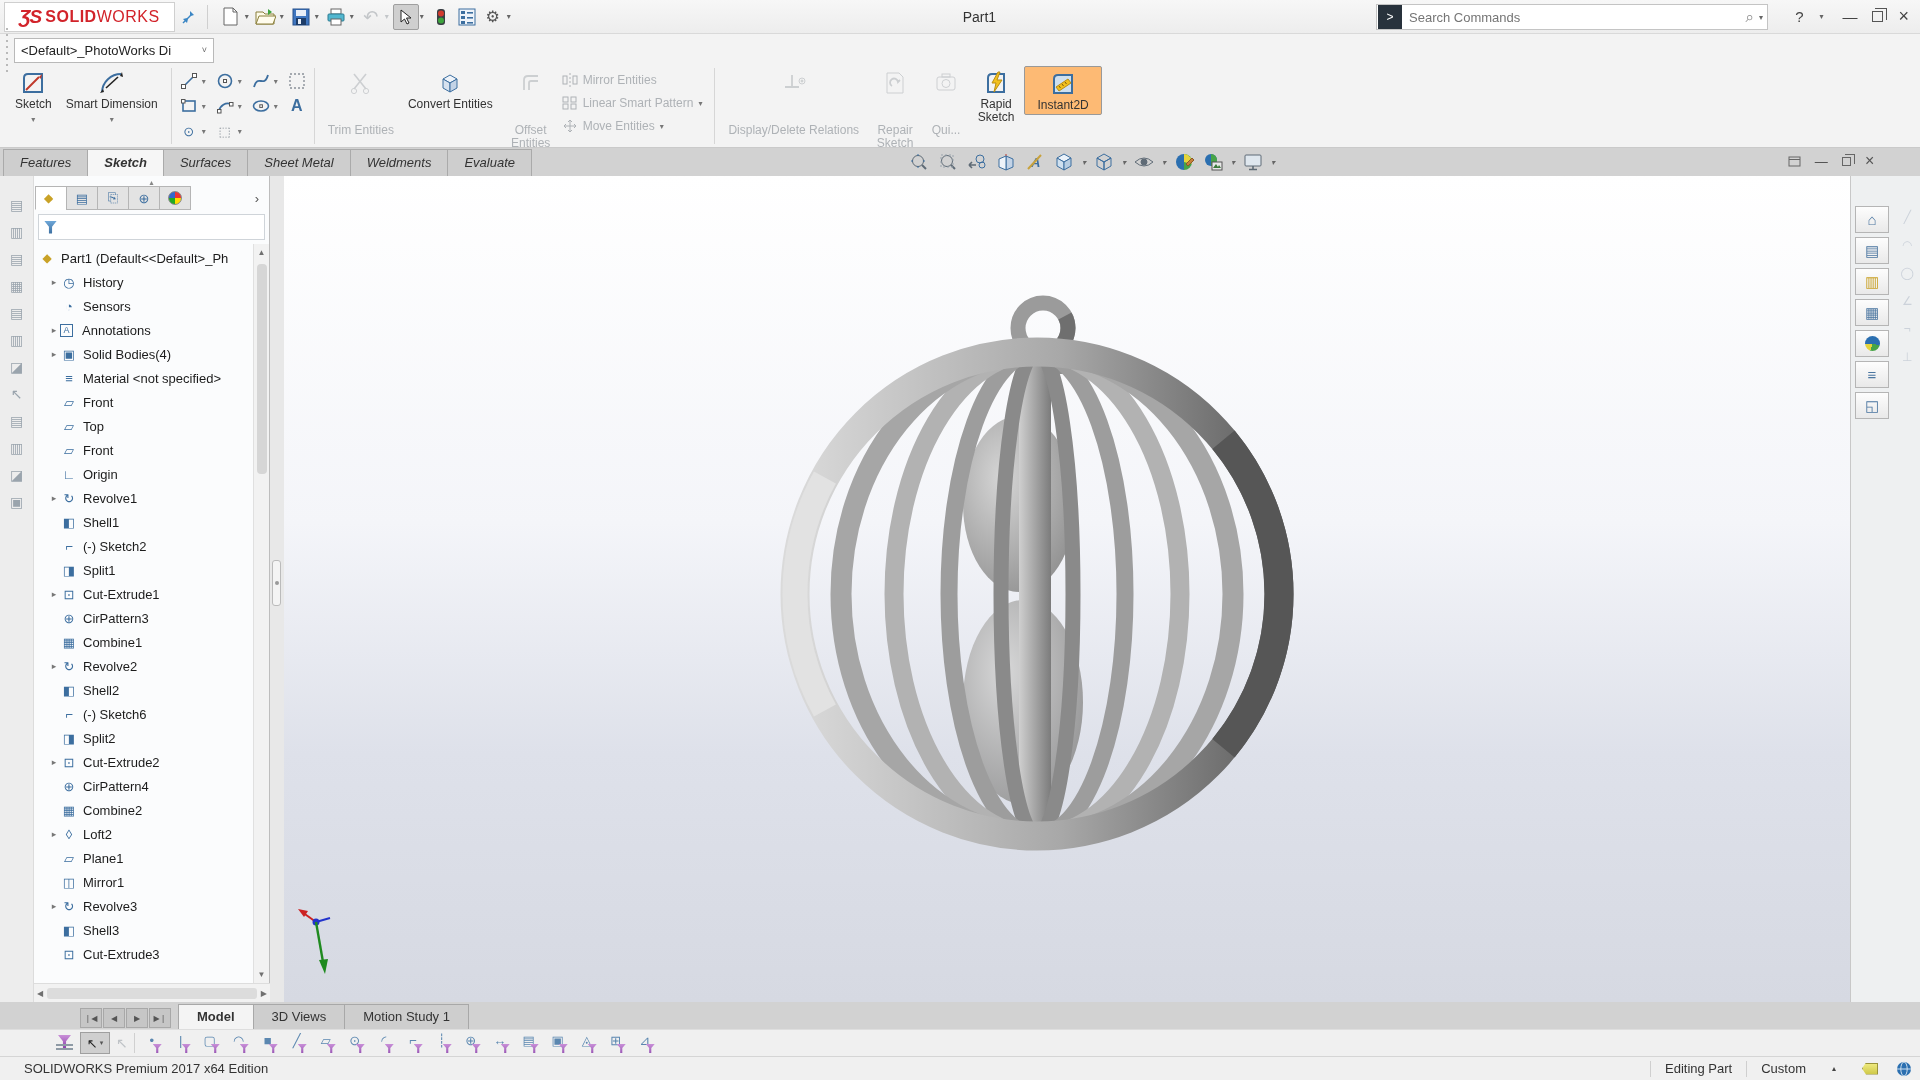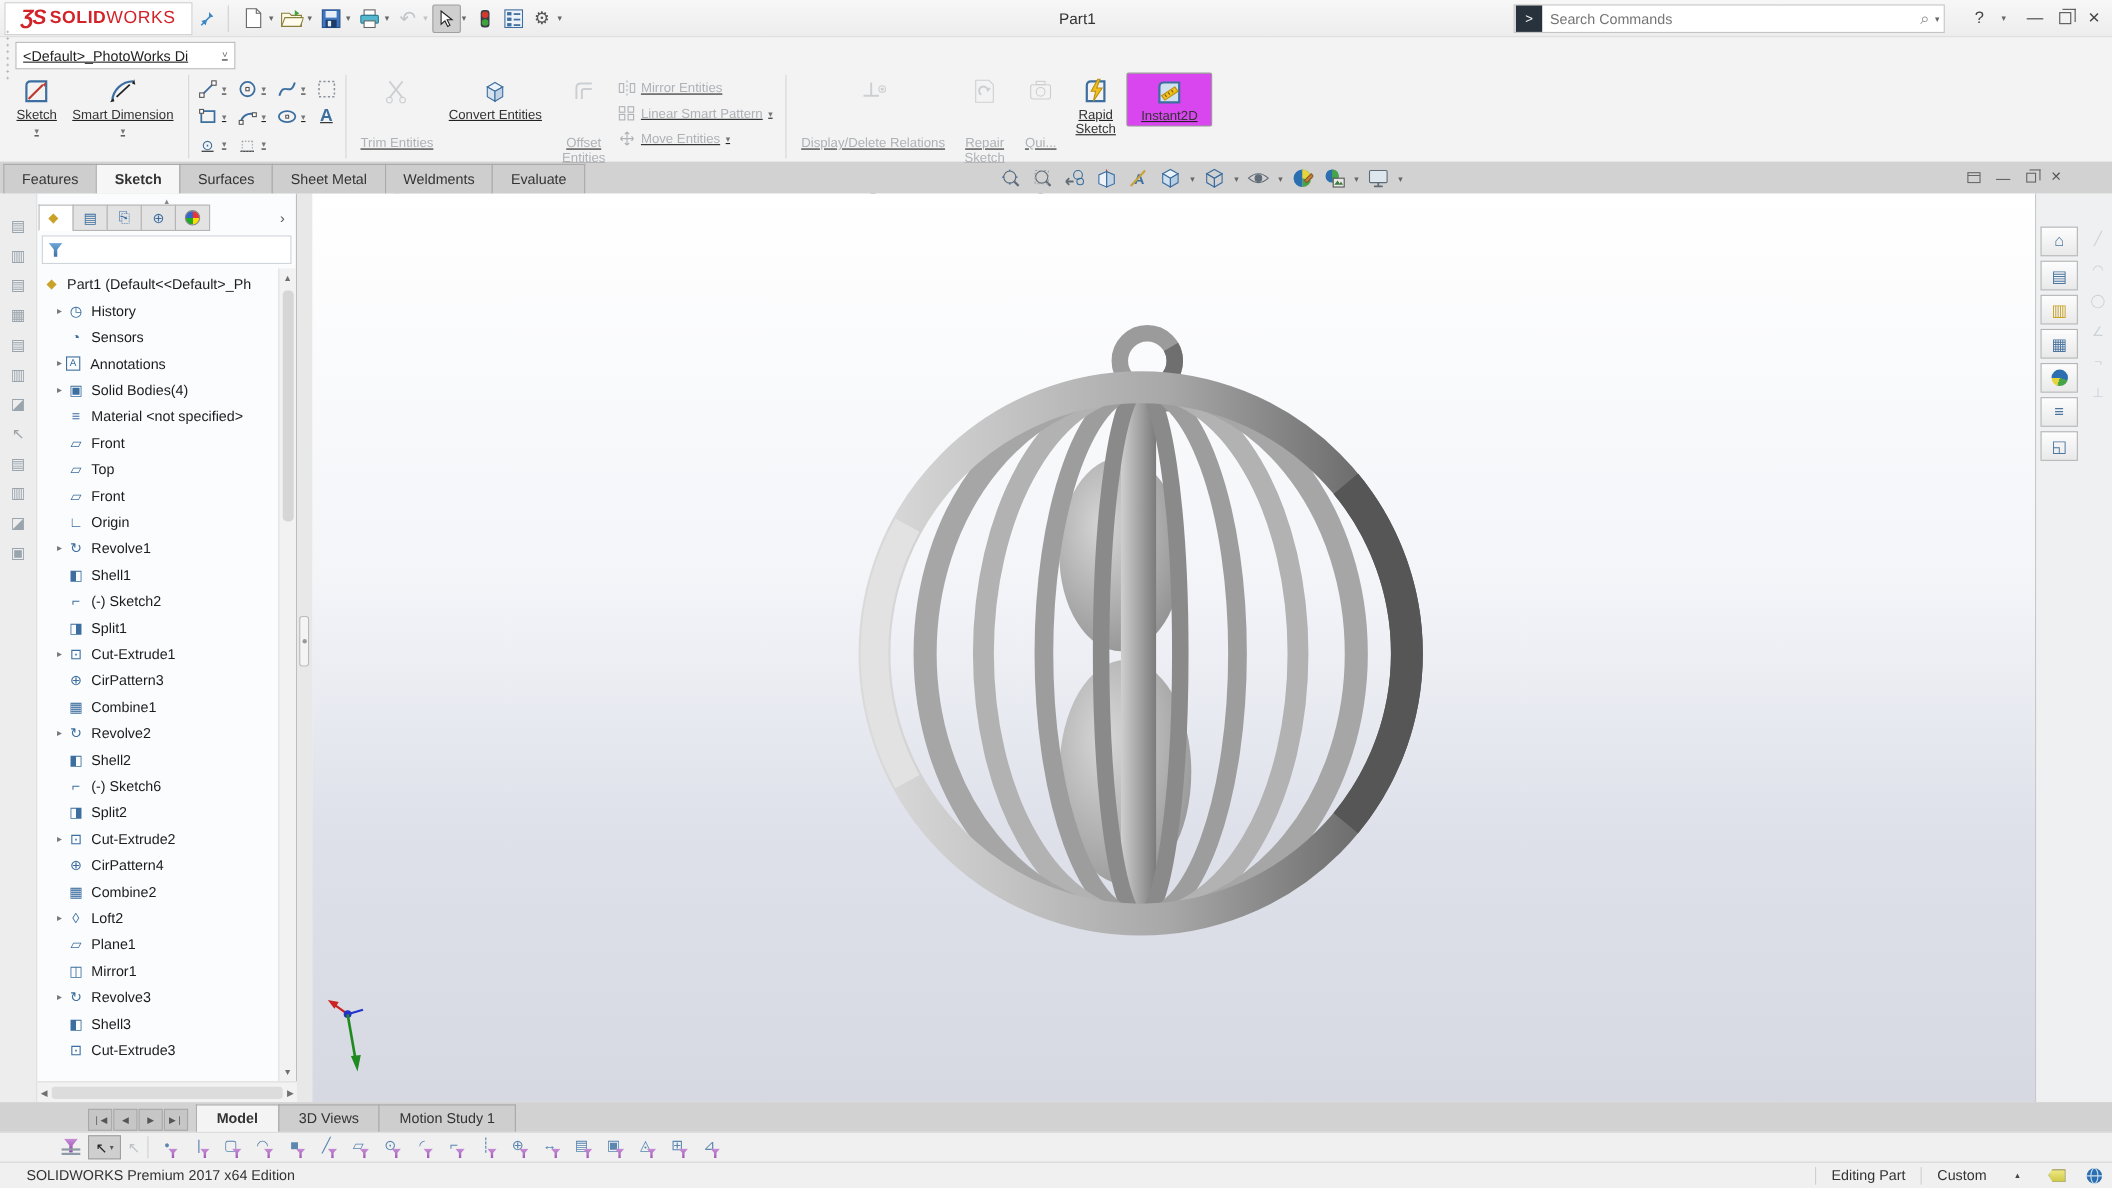--- a/index.html
+++ b/index.html
@@ -36,46 +36,46 @@
     font-family:"Liberation Sans",sans-serif; background:transparent; }
   #search-mag { color:#8a8a8a; font-size:15px; padding:0 4px; }
   #win-ctrls { position:absolute; right:6px; top:4px; display:flex; align-items:center; gap:10px; color:#444; }
   #win-ctrls .wbtn { font-size:15px; padding:2px 5px; }
   .mini-restore { width:11px; height:11px; border:1px solid #555; position:relative; }
   .mini-restore::before { content:""; position:absolute; left:2px; top:-4px; width:11px; height:11px;
     border:1px solid #555; border-bottom:none; border-left:none; }
 
   
   #ribbon { position:absolute; left:0; top:34px; width:1920px; height:114px; background:#f3f3f3;
-    border-bottom:1px solid #cacaca;text-decoration:underline; }
+    border-bottom:1px solid #cacaca; }
   #config-row { height:32px; display:flex; align-items:center; padding-left:4px; }
   #drag-dots { width:6px; height:48px; margin-right:4px;
     background:radial-gradient(circle, #b9b9b9 1px, transparent 1.2px) 0 0/6px 6px repeat-y; }
   #config-dd { width:200px; height:25px; background:#fff; border:1px solid #b9b9b9; display:flex;
     align-items:center; justify-content:space-between; padding:0 6px; font-size:13px; color:#222; }
   #config-dd .caret { color:#666; font-size:9px; }
   #ribbon-btns { display:flex; align-items:flex-start; height:80px; padding-left:8px; }
   .rb-sep { width:1px; align-self:stretch; background:#d6d6d6; margin:2px 6px; }
   .bigbtn { display:flex; flex-direction:column; align-items:center; padding:2px 7px; color:#333;
     font-size:12px; line-height:13px; text-align:center; border-radius:2px; }
   .bigbtn .bicon { height:30px; display:flex; align-items:center; }
   .bigbtn .bcaret { font-size:8px; color:#777; margin-top:2px; }
   .bigbtn.dis { color:#aeb2b6;gap:26px; }
   .bigbtn.dis svg { opacity:.55; }
-  .bigbtn.active-tool { background:#d946ef; border:1px solid #999;justify-content:center; }
+  .bigbtn.active-tool { background:#fdba74; border:1px solid #999;justify-content:center; }
   .toolgrid { display:flex; flex-direction:column; gap:1px; padding-top:3px; }
   .toolgrid .trow { display:flex; align-items:center; gap:2px; height:24px; }
   .smbtn { width:22px; height:22px; display:flex; align-items:center; justify-content:center; }
   .smcaret { font-size:8px; color:#777; width:10px; }
   .stack3 { display:flex; flex-direction:column; justify-content:flex-end; gap:3px; padding-top:4px; color:#aeb2b6; font-size:12px; }
   .stack3 .srow { display:flex; align-items:center; gap:5px; height:20px; white-space:nowrap; }
 
   
   #tabrow { position:absolute; left:0; top:148px; width:1920px; height:28px; background:#d2d2d2;
-    display:flex; align-items:flex-end; }
+    display:flex; align-items:flex-end;font-style:italic; }
   .ctab { padding:5px 16px 6px; font-size:13px; color:#333; background:#cecece; border:1px solid #aaa;
     border-bottom:none; margin-left:-1px; }
   .ctab.active { background:#f6f6f6; font-weight:bold; }
   #headsup { position:absolute; left:906px; top:2px; display:flex; align-items:center; gap:3px; }
   .hbtn { width:26px; height:24px; display:flex; align-items:center; justify-content:center; border-radius:2px; }
   .hcaret { font-size:8px; color:#666; margin:0 2px; }
   #vp-ctrls { position:absolute; right:46px; top:4px; display:flex; gap:14px; align-items:center; color:#555; }
   .vpc { font-size:13px; }
   .mini2 { width:9px; height:9px; border:1px solid #666; position:relative; }
   .mini2::before { content:""; position:absolute; left:2px; top:-4px; width:9px; height:9px; border:1px solid #666; border-left:none; border-bottom:none; }

